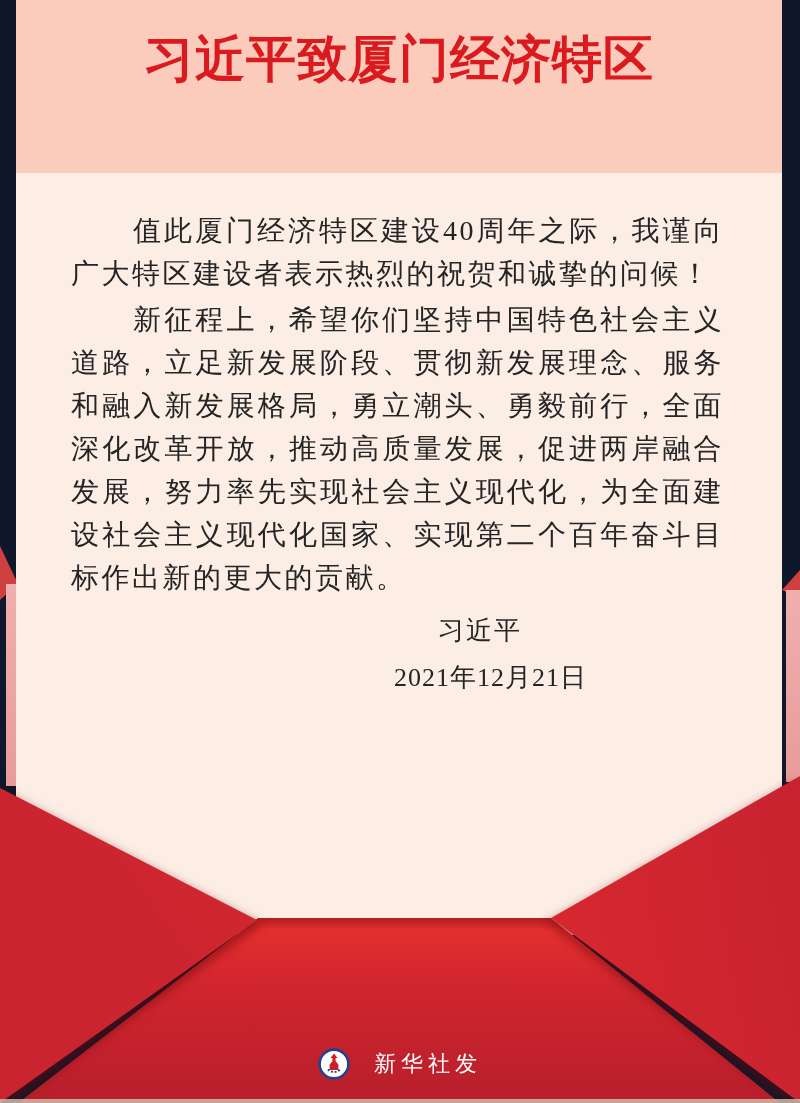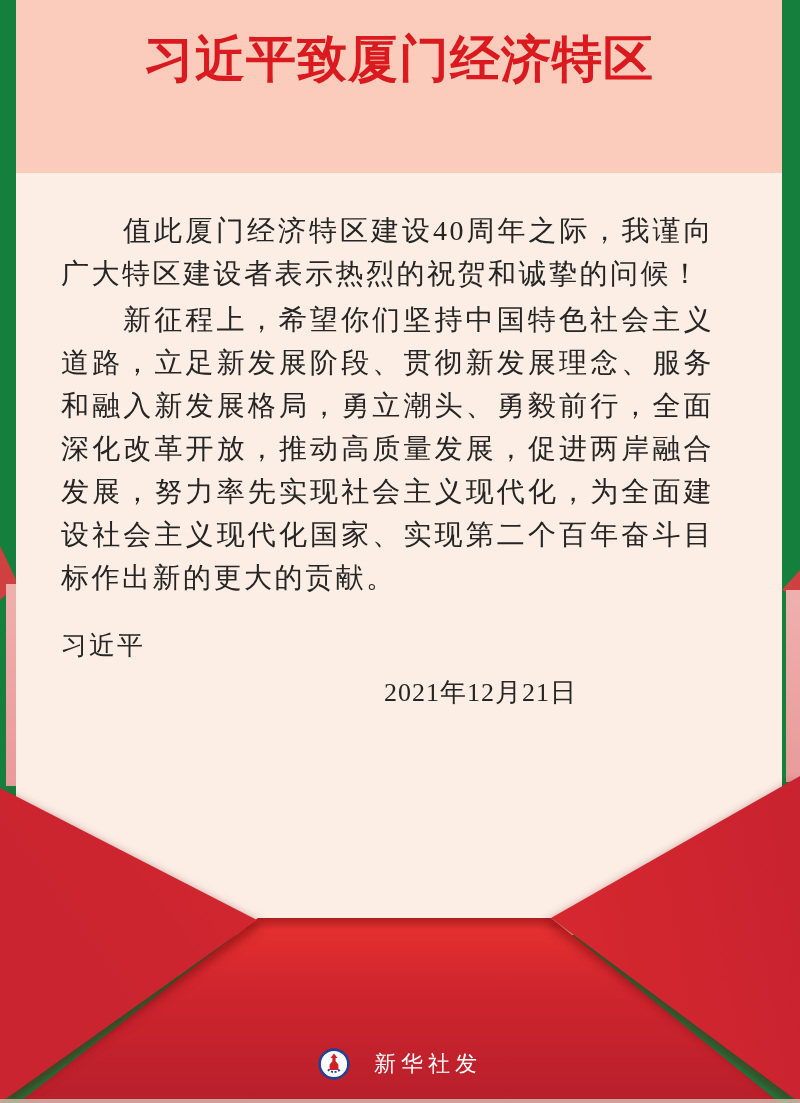--- a/index.html
+++ b/index.html
@@ -11,46 +11,46 @@
     --envelope-deep:#b71f2b;
     --rose:#e89b9b;
     --corner-red:#cf4040;
     --logo-navy:#24418f;
     --logo-red:#cf2028;
     --credit-white:#ffffff;
     --bottom-edge:#ccbaa9;
   }
   html,body{margin:0;padding:0;background:#fff;}
   .stage{
-    position:relative;width:800px;height:1103px;background:#15803d;
+    position:relative;width:800px;height:1103px;background:#0f172a;
     overflow:hidden;font-family:"Liberation Serif","DejaVu Serif",serif;
   }
   
   .banner{
     position:absolute;left:16px;top:0;width:766px;height:173px;
     background:var(--banner-pink);text-align:center;
   }
   .banner .t{
     color:var(--title-red);font-weight:700;font-size:50px;line-height:62px;
     letter-spacing:1px;white-space:nowrap;
   }
   .banner .t1{margin-top:28px;}
   
   .paper{
     position:absolute;left:16px;top:173px;width:766px;height:762px;
     background:var(--paper-cream);z-index:1;
   }
   .letter-body{
-    position:absolute;left:45px;top:36px;width:653px;
+    position:absolute;left:55px;top:36px;width:653px;
     font-size:28px;line-height:43px;letter-spacing:2.5px;color:var(--ink);
     text-align:justify;
   }
   .para{text-indent:62px;margin:0 0 3px 0;}
   .sig-line{
-    padding-right:202px;margin-top:25px;
+    text-align:right;padding-right:202px;margin-top:10px;
     font-size:26px;letter-spacing:2px;
   }
   .date-line{
     text-align:right;padding-right:137px;margin-top:4px;
     font-size:26px;letter-spacing:1px;
   }
   
   .back-corner-left{
     position:absolute;z-index:0;left:0;top:0;width:800px;height:1103px;
     background:var(--corner-red);

